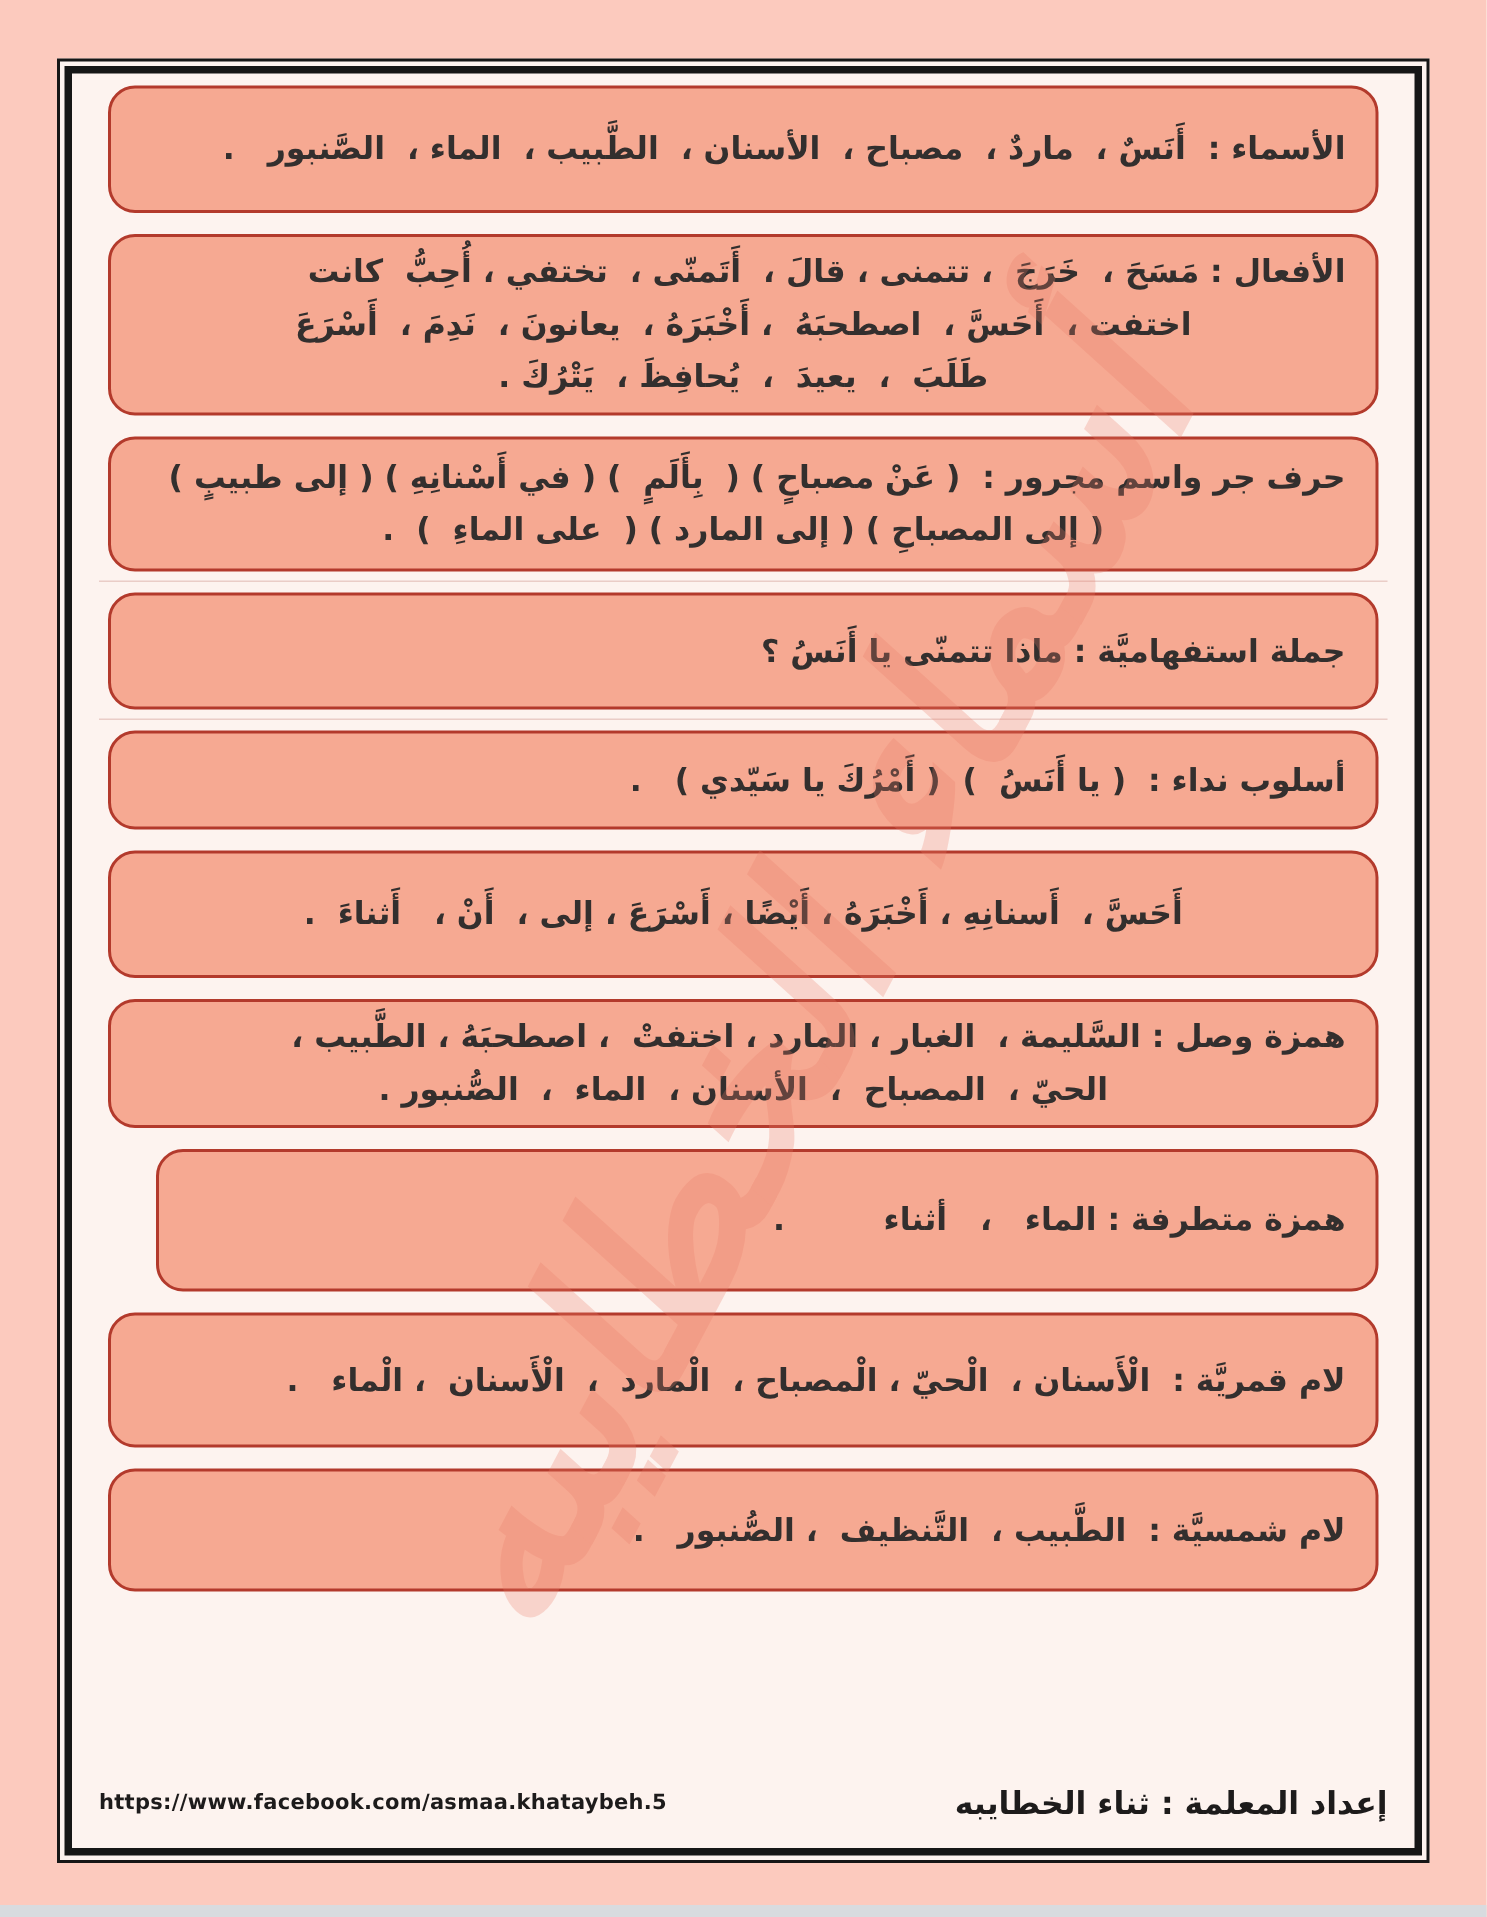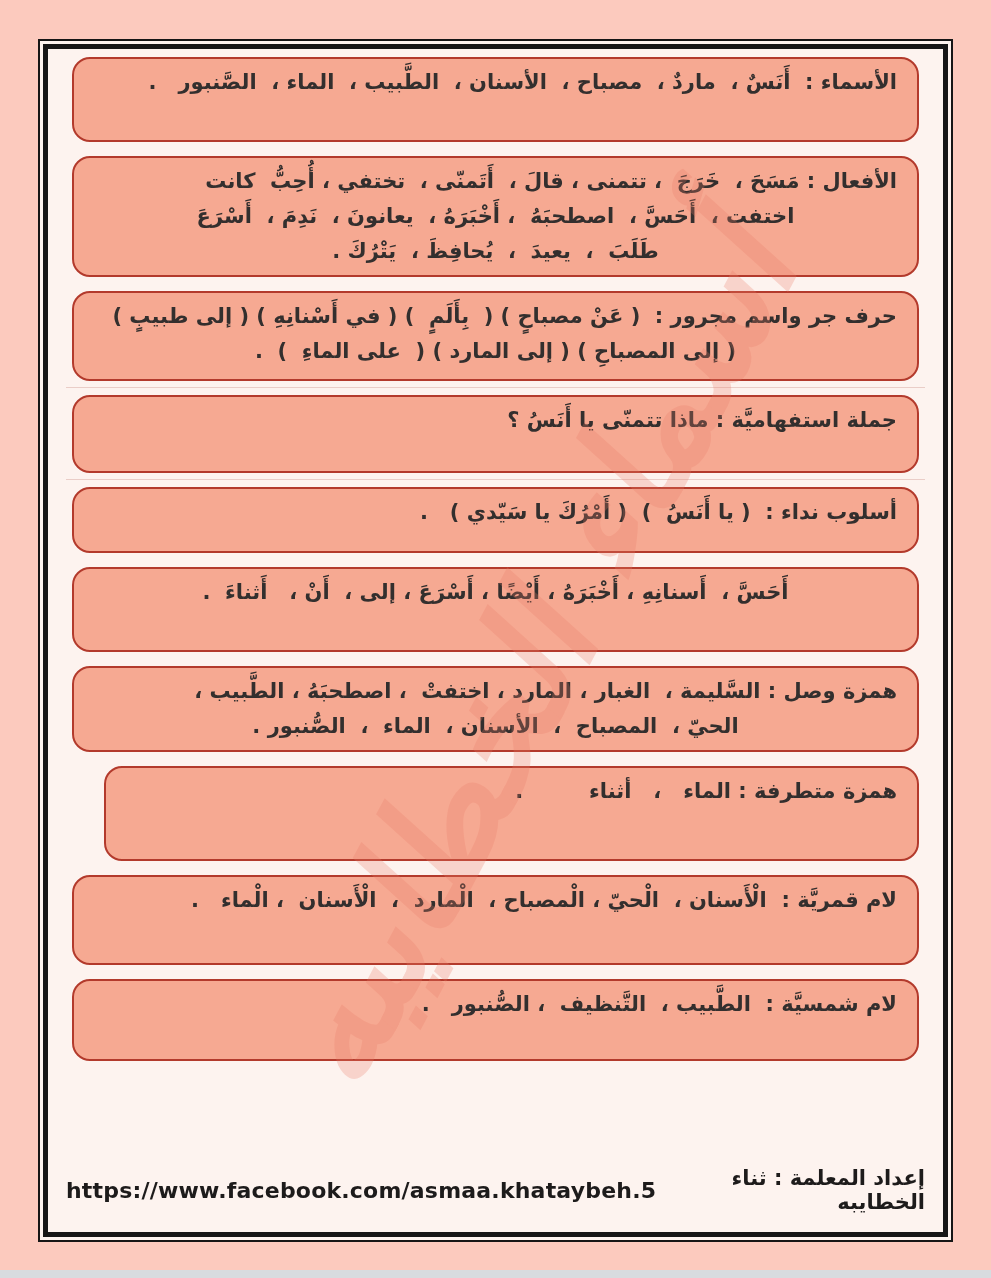--- a/index.html
+++ b/index.html
@@ -32,21 +32,21 @@
     color:var(--watermark);opacity:.26;white-space:nowrap;text-align:center;
     pointer-events:none;direction:rtl;
   }
   .boxes{position:relative;z-index:1;display:flex;flex-direction:column;}
   .box{
     position:relative;margin:0 12px 14px;padding:6px 20px;
     background:var(--box-fill);
     border:2px solid var(--box-border);border-radius:18px;
     direction:rtl;color:var(--text);
     font-size:21px;font-weight:700;line-height:35px;
-    display:flex;flex-direction:column;justify-content:flex-start;
+    display:flex;flex-direction:column;justify-content:center;
   }
   .box .line{text-align:right;}
   .box .line:not(.first){text-align:center;}
   
   .boxes .box:nth-child(1){min-height:85px;}
   .boxes .box:nth-child(2){min-height:115px;}
   .boxes .box:nth-child(3){min-height:90px;}
   .boxes .box:nth-child(4){min-height:78px;padding-left:25px;}
   .boxes .box:nth-child(5){min-height:66px;}
   .boxes .box:nth-child(6){min-height:85px;}
@@ -59,21 +59,21 @@
   .boxes .box:nth-child(3)::after,
   .boxes .box:nth-child(4)::after{
     content:"";position:absolute;left:-8px;right:-8px;bottom:-9px;height:1px;
     background:rgba(178,90,78,.25);
   }
   .footer{
     margin-top:auto;position:relative;z-index:2;
     display:flex;align-items:center;justify-content:space-between;
     padding:6px 6px 10px;font-weight:700;color:#1d1b1b;
   }
-  .footer .url{direction:ltr;font-size:22px;letter-spacing:.2px;}
+  .footer .url{direction:ltr;font-size:14px;letter-spacing:.2px;}
   .footer .credit{direction:rtl;font-size:21px;}
 </style>
 </head>
 <body>
 
 <div class="frame">
   <div class="frame-inner">
     <div class="watermark">أسماء الخطايبه</div>
     <div class="boxes">
         <div class="box">

